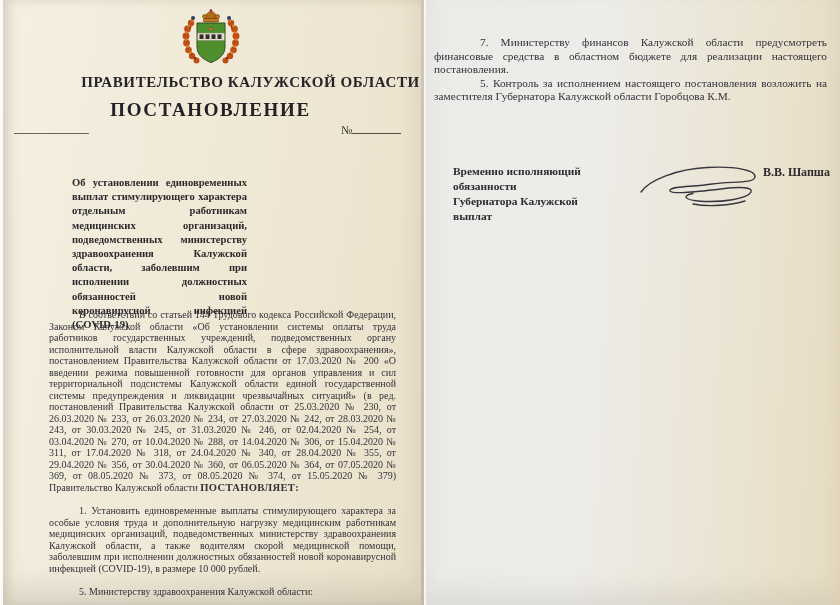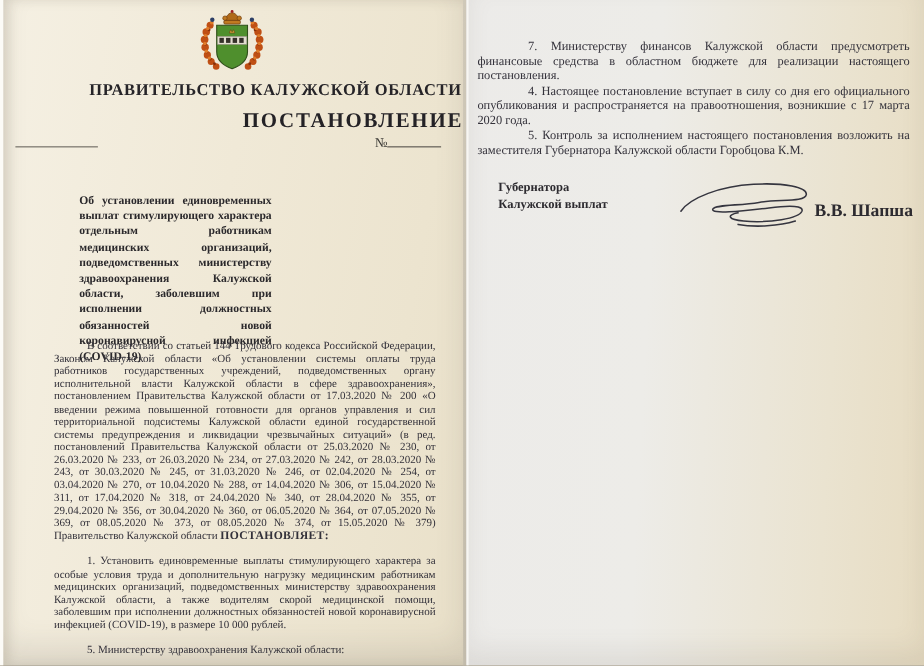--- a/index.html
+++ b/index.html
@@ -18,41 +18,41 @@
     background:linear-gradient(93deg,#ecebe9 0%,#edece8 40%,#eae3d0 78%,#e7dcc2 100%);
     box-shadow:inset 2px 0 0 #f7f6f2, inset 0 -14px 22px rgba(95,90,80,.10);
   }
   .gap{position:absolute;left:421px;top:0;width:3px;height:605px;
        background:linear-gradient(180deg,#cfc8b8,#c2bbab);}
   .abs{position:absolute;}
   
   .emblem{left:50%;top:6px;transform:translateX(-50%);}
   .org-name{top:74px;left:0;width:100%;text-align:center;font-weight:bold;
             font-size:15px;letter-spacing:.6px;color:#262428;margin-left:40px;}
-  .doc-type{top:99px;left:0;width:100%;text-align:right;font-weight:bold;
+  .doc-type{top:99px;left:0;width:100%;text-align:center;font-weight:bold;
             font-size:19px;letter-spacing:1.6px;color:#242226;}
   .date-line{top:132px;left:14px;width:75px;border-bottom:1.4px solid #6a665e;height:1px;}
   .num-field{top:121px;left:341px;font-size:12px;color:#3a3834;}
   .num-line{display:inline-block;width:49px;border-bottom:1.4px solid #55514a;height:12px;}
   
   .doc-title{top:176px;left:38px;width:175px;font-weight:bold;font-size:10.6px;
              line-height:14.2px;text-align:justify;color:#2b292c;margin-left:34px;}
   .body-l{top:297px;left:37px;width:371px;font-size:10px;line-height:11.5px;
           text-align:justify;color:#33313a;}
   .body-l p{margin:12px;text-indent:30px;}
   .body-l p.tight{text-indent:24px;}
   .resolves{font-weight:bold;font-size:10.6px;letter-spacing:.3px;}
   
   .body-r{top:36px;left:10px;width:393px;font-size:11.3px;line-height:13.5px;
           text-align:justify;color:#34323b;}
   .body-r p{margin:0;text-indent:46px;}
   .sig{top:164px;left:10px;width:396px;display:flex;align-items:flex-start;}
   .sig-post{margin-left:19px;font-weight:bold;font-size:11.4px;line-height:15px;color:#2d2b30;}
   .sig-scribble{margin-left:52px;margin-top:-4px;flex:0 0 auto;}
-  .sig-name{margin-left:auto;margin-top:19px;font-weight:bold;font-size:16px;
+  .sig-name{margin-left:auto;margin-top:1px;font-weight:bold;font-size:12px;
             white-space:nowrap;color:#2d2b30;}
 </style>
 </head>
 <body>
 
 <div class="photo">
 
   <div class="gap"></div>
 
   <div class="page page-left">
@@ -149,26 +149,26 @@
       <p>1. Установить единовременные выплаты стимулирующего характера за особые условия труда и дополнительную нагрузку медицинским работникам медицинских организаций, подведомственных министерству здравоохранения Калужской области, а также водителям скорой медицинской помощи, заболевшим при исполнении должностных обязанностей новой коронавирусной инфекцией (COVID-19), в размере 10 000 рублей.</p>
       <p>5. Министерству здравоохранения Калужской области:</p>
       <p class="tight">2.1.Обеспечить реализацию пункта 1 настоящего постановления.</p>
     </div>
   </div>
 
   <div class="page page-right">
 
     <div class="abs body-r">
       <p>7. Министерству финансов Калужской области предусмотреть финансовые средства в областном бюджете  для реализации настоящего постановления.</p>
-      <p>4. Настоящее постановление вступает в силу со дня его официального опубликования и распространяется на правоотношения, возникшие с 17 марта 2020 года.</p>
       <p>5. Контроль за исполнением настоящего постановления возложить на заместителя Губернатора Калужской области Горобцова К.М.</p>
     </div>
 
     <div class="abs sig">
       <div class="sig-post">
+        <div>Временно исполняющий обязанности</div>
         <div>Губернатора Калужской выплат</div>
       </div>
       <div class="sig-scribble">
         <svg width="128" height="48" viewBox="0 0 128 48">
           <g fill="none" stroke="#35353f" stroke-width="1.4" stroke-linecap="round">
             <path d="M6,32 C14,20 42,9 72,7.5 C100,6 121,10 120,17 C119,24 95,21 77,24 C59,27 37,26 35,30 C33,35 60,32 86,29 C106,26.5 118,27 116,32 C113,38.5 87,43 63,41 C49,39.7 47,35.5 58,33.5"></path>
             <path d="M58,44 C73,47 96,45.5 110,41"></path>
           </g>
         </svg>
       </div>

